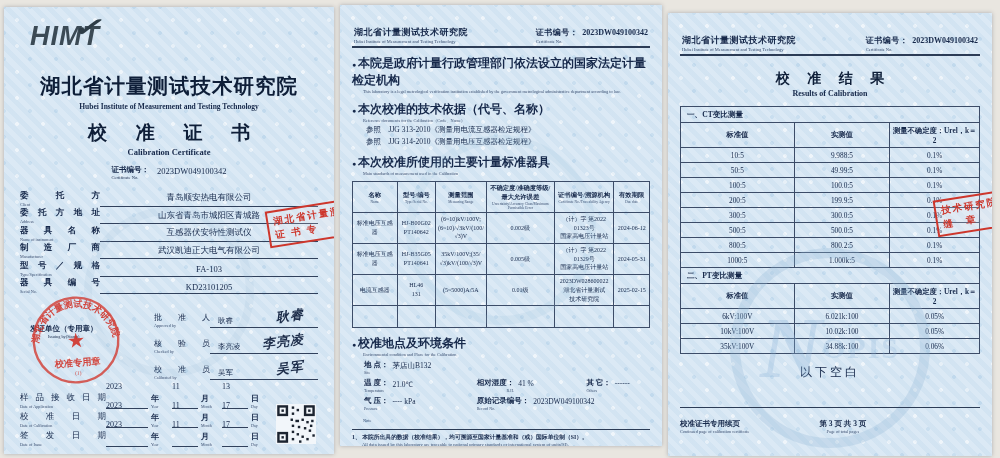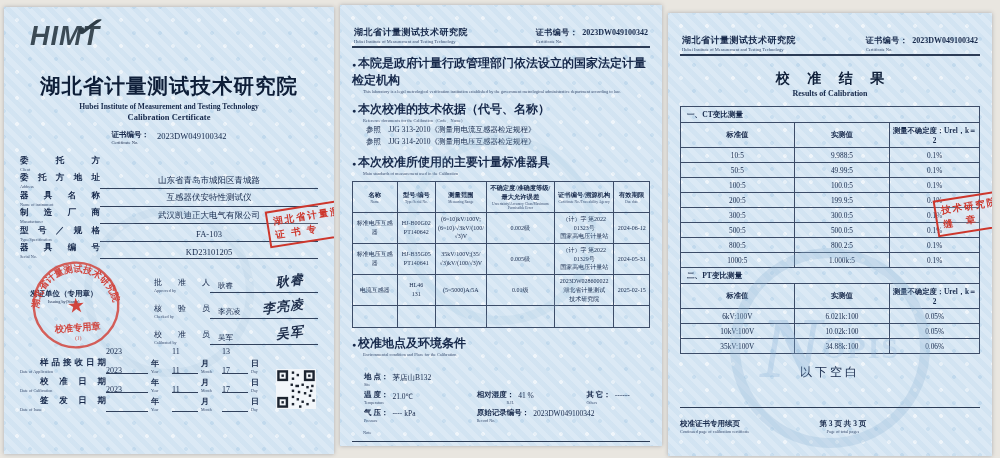--- a/index.html
+++ b/index.html
@@ -79,40 +79,40 @@
   .srow .sl .cn { font-size:8px; font-weight:normal; text-align:justify; text-align-last:justify; }
   .srow .sl .en { font-size:4.2px; color:#3a4e70; }
   .srow .sline { flex:1; border-bottom:1px solid #31415c; position:relative; height:18px; }
   .srow .pname { position:absolute; left:8px; bottom:1px; font-size:7.5px; }
   .srow .sig { position:absolute; right:14px; bottom:2px; font-size:13px; font-weight:bold;
                font-style:italic; transform:rotate(-7deg); color:#1d2d4a;
                letter-spacing:1px; white-space:nowrap; }
   .datesblk { margin:6px 16px 0 16px; position:relative; }
   .drow { display:flex; align-items:flex-end; height:19px; }
   .drow .dl { width:86px; }
-  .drow .dl .cn { font-size:8.5px; font-weight:bold; text-align:justify; text-align-last:justify;margin-left:20px; }
+  .drow .dl .cn { font-size:8.5px; font-weight:normal; text-align:justify; text-align-last:justify; }
   .drow .dl .en { font-size:4.2px; color:#3a4e70; }
   .dseg { border-bottom:1px solid #31415c; text-align:left; font-size:8px; padding-bottom:17px;margin-top:32px; }
   .dseg.y { width:42px; } .dseg.m { width:26px; } .dseg.d { width:26px; }
   .dunit { width:24px; padding-left:3px; }
   .dunit .cn { font-size:8px; font-weight:bold; }
   .dunit .en { font-size:4px; color:#3a4e70; }
   .qr { position:absolute; right:2px; top:14px; }
 
   
   .refline { font-size:7.5px; margin:2px 0 0 26px; }
   table { border-collapse:collapse; }
   .stdtbl { margin:5px 12px 0 12px; width:calc(100% - 24px); }
   .stdtbl th, .stdtbl td { border:1px solid #3c4c68; text-align:center; vertical-align:middle; }
   .stdtbl th { padding:2px 1px; }
   .stdtbl th .cn { font-size:6.3px; font-weight:bold; }
   .stdtbl th .en { font-size:3.6px; font-weight:normal; color:#3a4e70; }
   .stdtbl td { font-size:6px; padding:2px 1px; white-space:pre-line; line-height:1.45; }
   .stdtbl tr.empty td { height:22px; }
-  .envgrid { margin:15px 12px 0 24px; }
+  .envgrid { margin:3px 12px 0 24px; }
   .envrow { display:flex; gap:4px; margin-top:3px; }
   .envitem { display:flex; align-items:flex-start; gap:4px; }
   .envitem .lb .cn { font-size:7.5px; font-weight:bold; }
   .envitem .lb .en { font-size:4px; color:#3a4e70; }
   .envitem .vl { font-size:7.5px; padding-top:.5px; }
   .noteblk { margin:6px 12px 0 12px; border-top:1px solid #2c3c56; padding-top:3px; }
   .noteitem { margin-bottom:2px; }
   .noteitem .cn { font-size:5.8px; font-weight:bold; }
   .noteitem .en { font-size:4.6px; color:#3a4e70; margin-left:10px; }
 
@@ -136,36 +136,38 @@
     <span class="n" style="font-size:70px;"></span>
   </div>
 
   <div class="logo">
     <span>HIMT</span>
     <span class="chk">✓</span>
   </div>
 
   <div class="p1-title">湖北省计量测试技术研究院</div>
   <div class="p1-title-en">Hubei Institute of Measurement and Testing Technology</div>
+  <div class="p1-cert">校 准 证 书</div>
   <div class="p1-cert-en">Calibration Certificate</div>
 
   <div class="p1-no">
     <div class="lbl">
       <div class="cn">证书编号：</div>
       <div class="en">Certificate No.</div>
     </div>
     <div class="val">2023DW049100342</div>
   </div>
 
   <div class="fields">
       <div class="frow">
         <div class="fl">
           <div class="cn">委　托　方</div>
           <div class="en">Client</div>
         </div>
+        <div class="fv">青岛顺安热电有限公司</div>
       </div>
       <div class="frow">
         <div class="fl">
           <div class="cn">委托方地址</div>
           <div class="en">Address</div>
         </div>
         <div class="fv">山东省青岛市城阳区青城路</div>
       </div>
       <div class="frow">
         <div class="fl">

